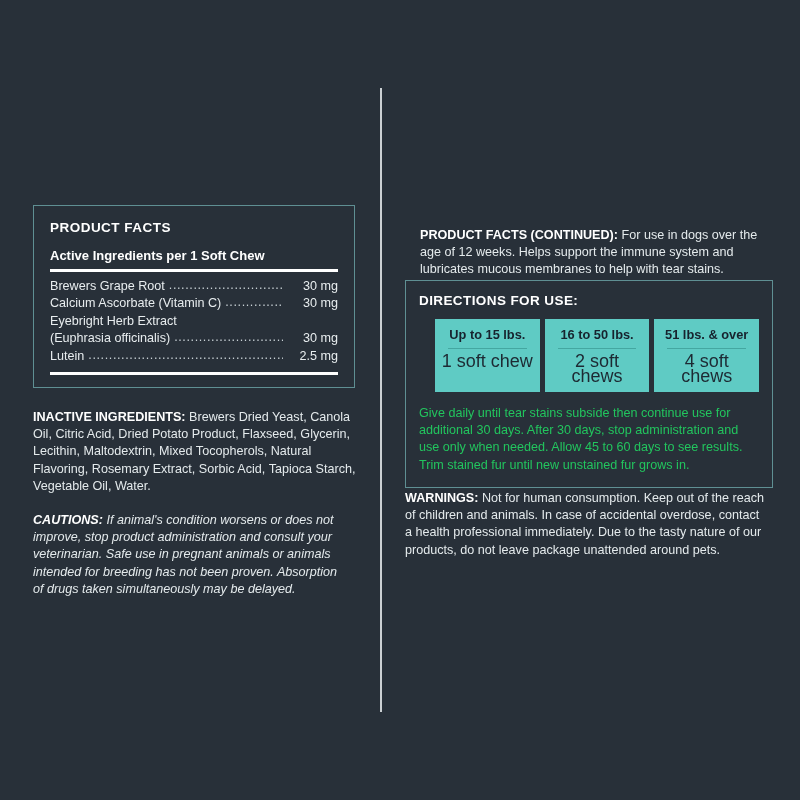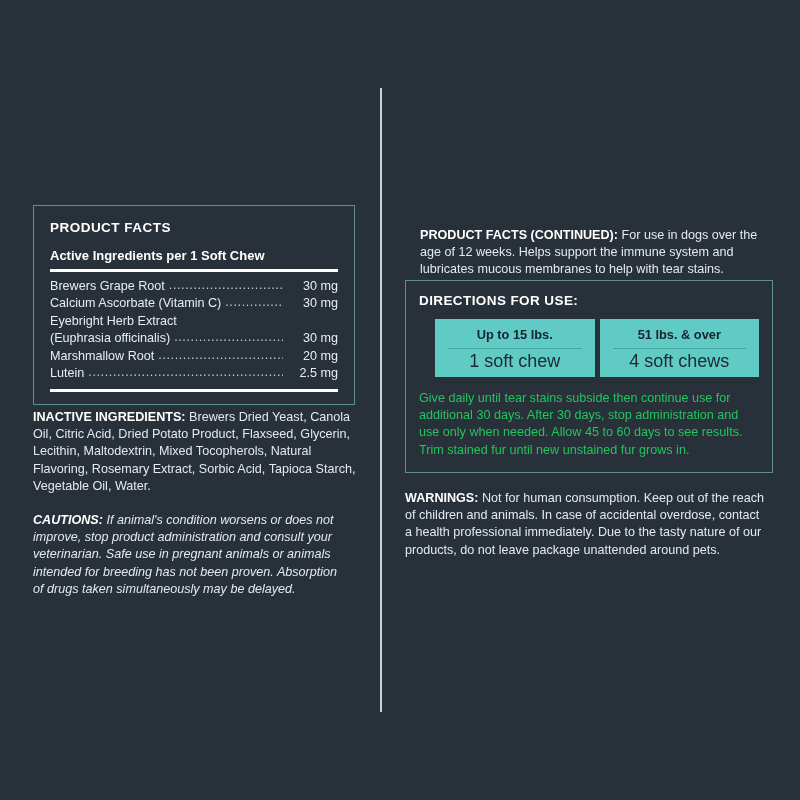--- a/index.html
+++ b/index.html
@@ -205,25 +205,20 @@
             <span class="pf-name">Eyebright Herb Extract</span>
             <span class="pf-dots"></span>
             <span class="pf-val"></span>
           </div>
           <div class="pf-row">
             <span class="pf-name">(Euphrasia officinalis)</span>
             <span class="pf-dots"></span>
             <span class="pf-val">30 mg</span>
           </div>
           <div class="pf-row">
-            <span class="pf-name">Marshmallow Root</span>
-            <span class="pf-dots"></span>
-            <span class="pf-val">20 mg</span>
-          </div>
-          <div class="pf-row">
             <span class="pf-name">Lutein</span>
             <span class="pf-dots"></span>
             <span class="pf-val">2.5 mg</span>
           </div>
         </div>
       <div class="rule"></div>
     </div>
 
     <div id="inactive-block">
       <p class="para"><span class="lead">INACTIVE INGREDIENTS:</span><span> Brewers Dried Yeast, Canola Oil, Citric Acid, Dried Potato Product, Flaxseed, Glycerin, Lecithin, Maltodextrin, Mixed Tocopherols, Natural Flavoring, Rosemary Extract, Sorbic Acid, Tapioca Starch, Vegetable Oil, Water.</span></p>
@@ -243,20 +238,25 @@
 
     <div class="panel" id="directions-panel">
       <div class="dir-title">DIRECTIONS FOR USE:</div>
       <div class="dose-row" id="dose-row">
           <div class="dose-card">
             <div class="dose-head">Up to 15 lbs.</div>
             <div class="dose-sep"></div>
             <div class="dose-sub">1 soft chew</div>
           </div>
           <div class="dose-card">
+            <div class="dose-head">16 to 50 lbs.</div>
+            <div class="dose-sep"></div>
+            <div class="dose-sub">2 soft chews</div>
+          </div>
+          <div class="dose-card">
             <div class="dose-head">51 lbs. &amp; over</div>
             <div class="dose-sep"></div>
             <div class="dose-sub">4 soft chews</div>
           </div>
         </div>
       <p class="dir-body">Give daily until tear stains subside then continue use for additional 30 days. After 30 days, stop administration and use only when needed. Allow 45 to 60 days to see results. Trim stained fur until new unstained fur grows in.</p>
     </div>
 
     <div id="warnings-block">
       <p class="para"><span class="lead">WARNINGS:</span><span> Not for human consumption. Keep out of the reach of children and animals. In case of accidental overdose, contact a health professional immediately. Due to the tasty nature of our products, do not leave package unattended around pets.</span></p>

